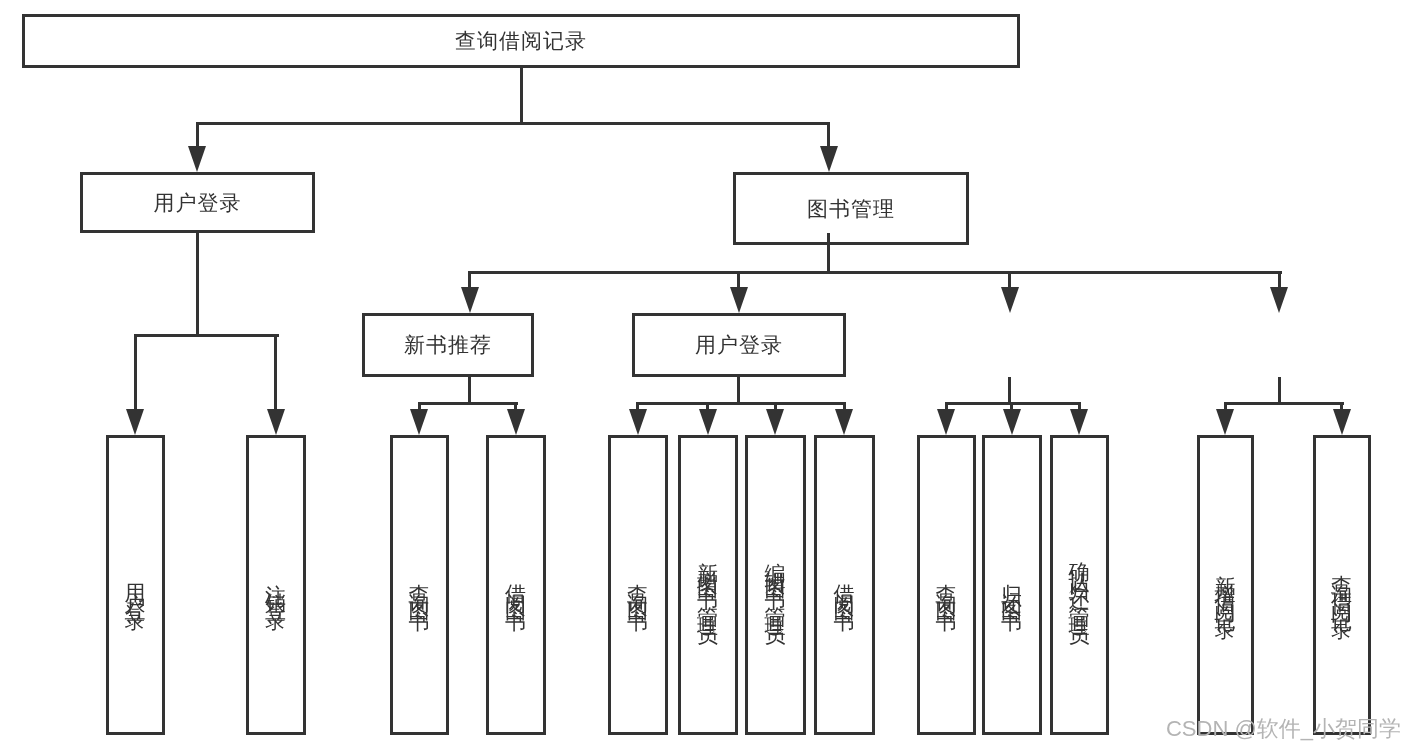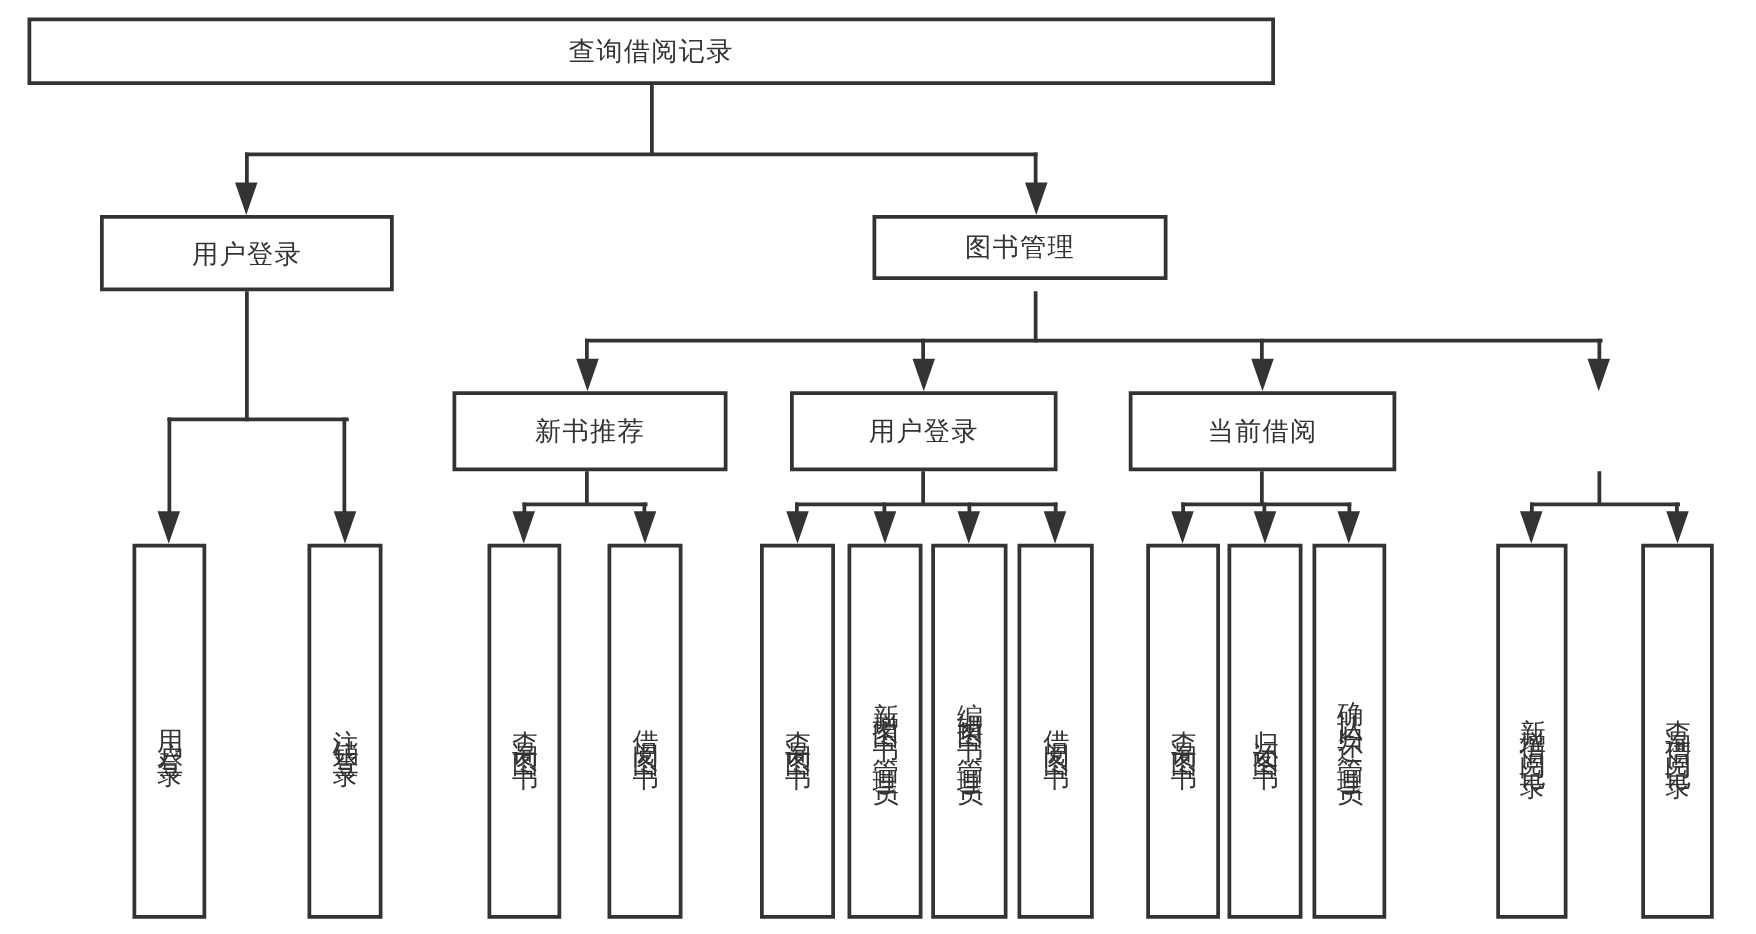--- a/index.html
+++ b/index.html
@@ -67,21 +67,21 @@
   <div class="vl" style="left:520px;top:68px;height:56px"></div>
   <div class="hl" style="left:196px;top:122px;width:634px"></div>
   <div class="vl" style="left:196px;top:122px;height:28px"></div>
   <div class="tri" style="left:188px;top:146px"></div>
   <div class="vl" style="left:827px;top:122px;height:28px"></div>
   <div class="tri" style="left:820px;top:146px"></div>
 
   <div class="node" style="left:80px;top:172px;width:235px;height:61px">
     <span>用户登录</span>
   </div>
-  <div class="node" style="left:698px;top:172px;width:236px;height:52px">
+  <div class="node" style="left:733px;top:172px;width:236px;height:73px">
     <span>图书管理</span>
   </div>
 
   <div class="vl" style="left:196px;top:233px;height:104px"></div>
   <div class="hl" style="left:134px;top:334px;width:145px"></div>
   <div class="vl" style="left:134px;top:334px;height:76px"></div>
   <div class="tri" style="left:126px;top:409px"></div>
   <div class="vl" style="left:274px;top:334px;height:76px"></div>
   <div class="tri" style="left:267px;top:409px"></div>
 
@@ -89,28 +89,25 @@
   <div class="hl" style="left:468px;top:271px;width:814px"></div>
   <div class="vl" style="left:468px;top:271px;height:18px"></div>
   <div class="tri" style="left:461px;top:287px"></div>
   <div class="vl" style="left:737px;top:271px;height:18px"></div>
   <div class="tri" style="left:730px;top:287px"></div>
   <div class="vl" style="left:1008px;top:271px;height:18px"></div>
   <div class="tri" style="left:1001px;top:287px"></div>
   <div class="vl" style="left:1278px;top:271px;height:18px"></div>
   <div class="tri" style="left:1270px;top:287px"></div>
 
-  <div class="node" style="left:362px;top:313px;width:220px;height:64px">
+  <div class="node" style="left:362px;top:313px;width:172px;height:64px">
     <span>新书推荐</span>
   </div>
   <div class="node" style="left:632px;top:313px;width:214px;height:64px">
     <span>用户登录</span>
-  </div>
-  <div class="node" style="left:903px;top:313px;width:214px;height:64px">
-    <span>当前借阅</span>
   </div>
 
   <div class="vl" style="left:468px;top:377px;height:27px"></div>
   <div class="hl" style="left:418px;top:402px;width:100px"></div>
   <div class="vl" style="left:418px;top:402px;height:10px"></div>
   <div class="tri" style="left:410px;top:409px"></div>
   <div class="vl" style="left:514px;top:402px;height:10px"></div>
   <div class="tri" style="left:507px;top:409px"></div>
 
   <div class="vl" style="left:737px;top:377px;height:27px"></div>
@@ -177,14 +174,15 @@
     <span>确认归还（管理员）</span>
   </div>
 
   <div class="node leaf" style="left:1197px;top:435px;width:57px;height:300px">
     <span>新增借阅记录</span>
   </div>
   <div class="node leaf" style="left:1313px;top:435px;width:58px;height:300px">
     <span>查询借阅记录</span>
   </div>
 
+  <div class="watermark">CSDN @软件_小贺同学</div>
 
 </div>
 
 </body></html>

